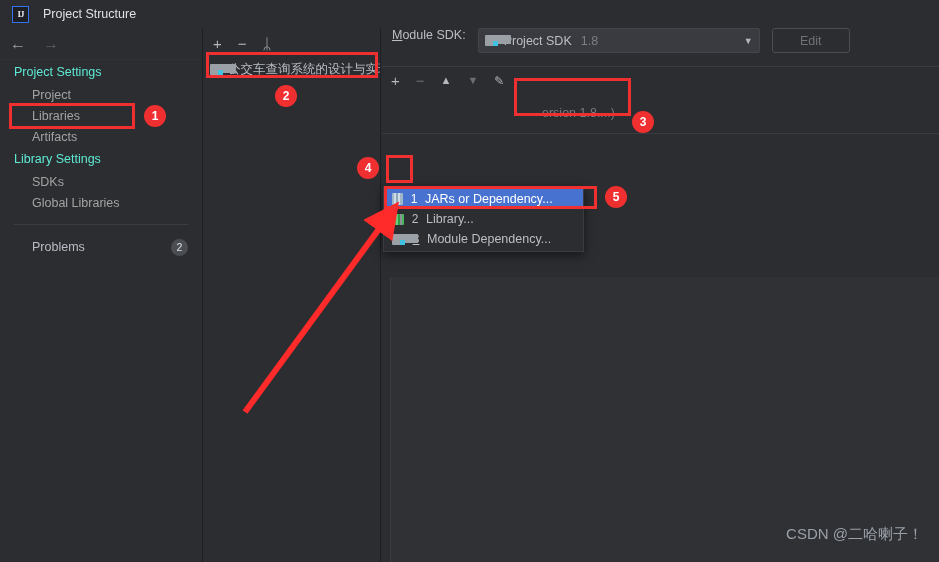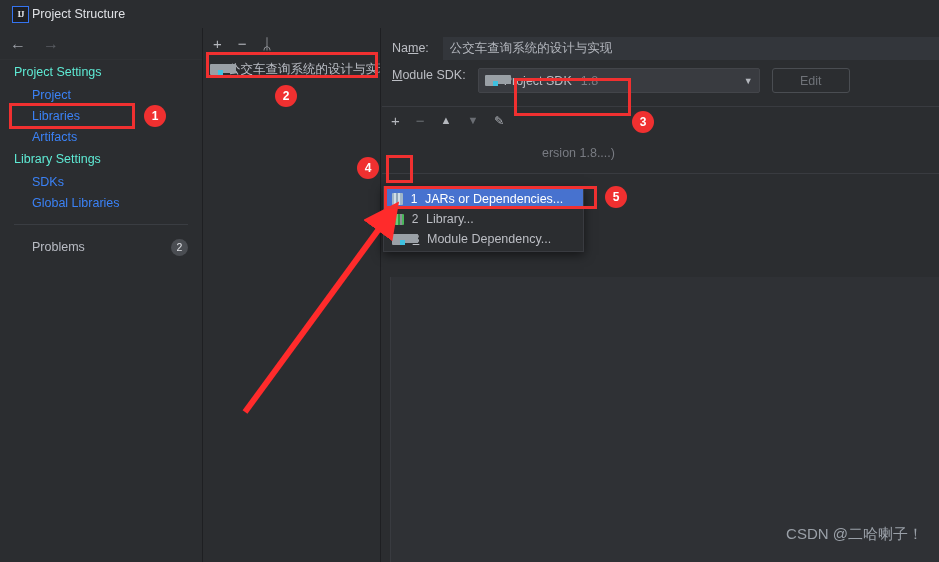--- a/index.html
+++ b/index.html
@@ -27,21 +27,21 @@
     width: 17px; height: 17px;
     border: 1.5px solid #3574f0;
     background: #1e1f22;
     display: flex; align-items: center; justify-content: center;
     font-size: 9px; font-weight: bold; color: #dfe1e5;
     letter-spacing: -1px;
     font-family: "Liberation Serif", serif;
     flex: none;
   }
   .title-text {
-    margin-left: 3px;
+    margin-left: 14px;
     font-size: 12.5px;
     color: #dfe1e5;
   }
 
   
   .sidebar {
     position: absolute; left: 0; top: 28px; width: 203px; height: 534px;
     background: #2b2d30;
     border-right: 1px solid #1e1f22;
   }
@@ -58,21 +58,21 @@
   .nav-arrow.disabled { color: #5a5d63; }
 
   .sec-head {
     font-size: 12.5px; font-weight: normal; color: #5eead4;
     padding: 5px 0 5px 14px;
   }
   .nav-item {
     height: 21px;
     display: flex; align-items: center;
     padding-left: 32px;
-    font-size: 12.5px; color: #3b82f6;
+    font-size: 12.5px; color: #a3a3a3;
     position: relative;
   }
   .nav-item.selected {
     background: #4772cf;
     color: #ffffff;
   }
   .divider {
     height: 1px; background: #3a3d42;
     margin: 11px 14px 0 14px;
   }
@@ -341,24 +341,20 @@
         <span class="tab"></span>
           <span class="body"></span>
           <span class="dot"></span>
       </span>
       <span>公交车查询系统的设计与实现</span>
     </div>
   </div>
 
   <div class="detail">
 
-    <div class="name-row">
-      <span class="name-label">Na<u>m</u>e:</span>
-      <input class="name-input" type="text" value="公交车查询系统的设计与实现" style="">
-    </div>
 
 
     <div class="sdk-row">
       <span class="sdk-label"><u>M</u>odule SDK:</span>
       <div class="sdk-combo">
         <span class="mod-icon">
           <span class="tab"></span>
             <span class="body"></span>
             <span class="dot"></span>
         </span>
@@ -381,21 +377,21 @@
       <div class="dep-row">ersion 1.8....)</div>
     </div>
 
     <div class="dep-body"></div>
   </div>
 
   <div class="popup">
     <div class="popup-item selected">
       <span class="jar-icon"></span>
       <span class="popup-num">1</span>
-      <span>JARs or Dependencies...</span>
+      <span>JARs or Dependency...</span>
     </div>
     <div class="popup-item">
       <span class="lib-icon"></span>
       <span class="popup-num">2</span>
       <span>Library...</span>
     </div>
     <div class="popup-item">
       <span class="mod-icon">
         <span class="tab"></span>
           <span class="body"></span>

